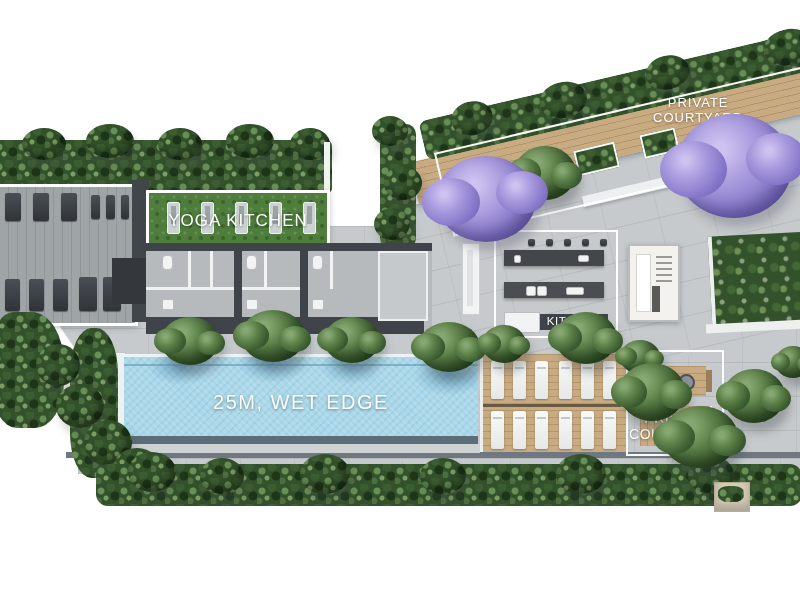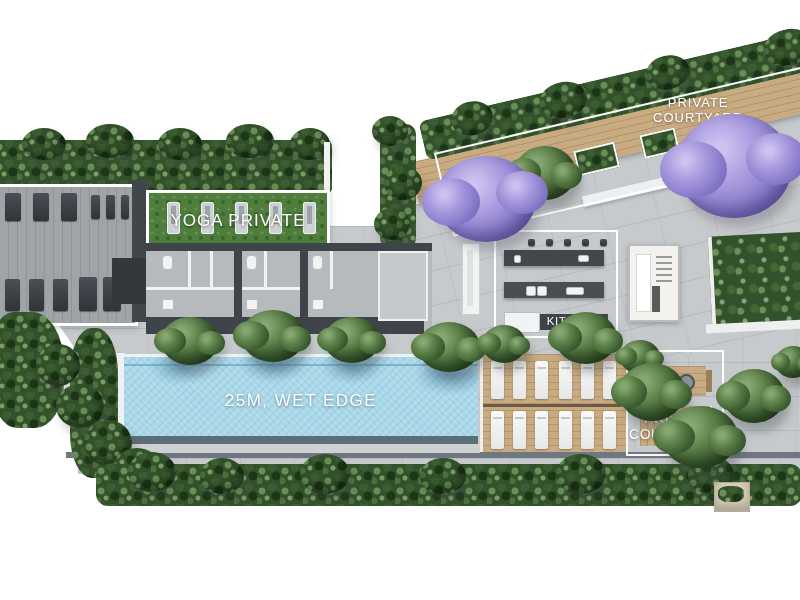--- a/index.html
+++ b/index.html
@@ -118,21 +118,21 @@
   </div>
   <div class="abs" style="left:132px;top:180px;width:17px;height:142px;background:#41464b;"></div>
   <div class="abs" style="left:112px;top:258px;width:34px;height:46px;background:#34383d;"></div>
 
   <div class="abs grass" style="left:146px;top:190px;width:178px;height:56px;border:3px solid #fff;box-shadow:0 2px 6px rgba(60,70,75,.3);">
     <div class="abs mat" style="left:18px;top:9px;"></div>
     <div class="abs mat" style="left:52px;top:9px;"></div>
     <div class="abs mat" style="left:86px;top:9px;"></div>
     <div class="abs mat" style="left:120px;top:9px;"></div>
     <div class="abs mat" style="left:154px;top:9px;"></div>
-    <div class="abs plan-label" style="left:0;right:0;top:18px;text-align:center;font-size:17px;letter-spacing:1px;">YOGA PRIVATE</div>
+    <div class="abs plan-label" style="left:0;right:0;top:18px;text-align:center;font-size:17px;letter-spacing:1px;">YOGA KITCHEN</div>
   </div>
 
   <div class="abs" style="left:146px;top:243px;width:286px;height:91px;background:#b6babd;">
     <div class="abs wall-d" style="left:0;top:0;width:286px;height:8px;"></div>
     <div class="abs wall-d" style="left:0;top:74px;width:278px;height:17px;"></div>
     <div class="abs wall-d" style="left:88px;top:8px;width:8px;height:66px;"></div>
     <div class="abs wall-d" style="left:154px;top:8px;width:8px;height:66px;"></div>
     <div class="abs wall-w" style="left:42px;top:8px;width:3px;height:38px;"></div>
     <div class="abs wall-w" style="left:64px;top:8px;width:3px;height:38px;"></div>
     <div class="abs wall-w" style="left:118px;top:8px;width:3px;height:38px;"></div>
@@ -191,21 +191,21 @@
   <div class="abs" style="left:706px;top:322px;width:100px;height:9px;background:#eef0f0;transform:rotate(-3deg);"></div>
 
   <div class="abs" style="left:108px;top:352px;width:16px;height:100px;background:#eef1f2;border:1px solid #c2c6c8;"></div>
   <div class="abs water" style="left:124px;top:354px;width:354px;height:82px;border-top:3px solid #ecf3f5;">
     <div class="abs" style="left:0;top:0;right:0;bottom:0;
          background-image:radial-gradient(ellipse 46px 26px at 16% 12%, rgba(62,118,155,.5), transparent 70%),
                           radial-gradient(ellipse 50px 28px at 42% 8%, rgba(62,118,155,.5), transparent 70%),
                           radial-gradient(ellipse 44px 26px at 64% 12%, rgba(62,118,155,.45), transparent 70%),
                           radial-gradient(ellipse 52px 30px at 92% 22%, rgba(62,118,155,.5), transparent 70%);"></div>
     <div class="abs" style="left:0;top:7px;width:100%;height:2px;background:rgba(90,145,175,.55);"></div>
-    <div class="abs plan-label" style="left:0;right:0;top:34px;text-align:center;font-size:17px;letter-spacing:1.5px;opacity:.95;">25M, WET EDGE</div>
+    <div class="abs plan-label" style="left:0;right:0;top:34px;text-align:center;font-size:20px;letter-spacing:1.5px;opacity:.95;">25M, WET EDGE</div>
   </div>
   <div class="abs" style="left:124px;top:436px;width:354px;height:8px;background:#5b6d77;"></div>
   <div class="abs" style="left:108px;top:444px;width:372px;height:9px;background:#cfd2d3;"></div>
 
   <div class="abs wood" style="left:480px;top:354px;width:144px;height:98px;border-left:3px solid #eef0f0;">
     <div class="abs" style="left:0;top:50px;width:138px;height:3px;background:#6b5a43;"></div>
     <div class="abs lounger" style="left:8px;top:7px;"></div>
     <div class="abs lounger" style="left:30px;top:7px;"></div>
     <div class="abs lounger" style="left:52px;top:7px;"></div>
     <div class="abs lounger" style="left:76px;top:7px;"></div>

